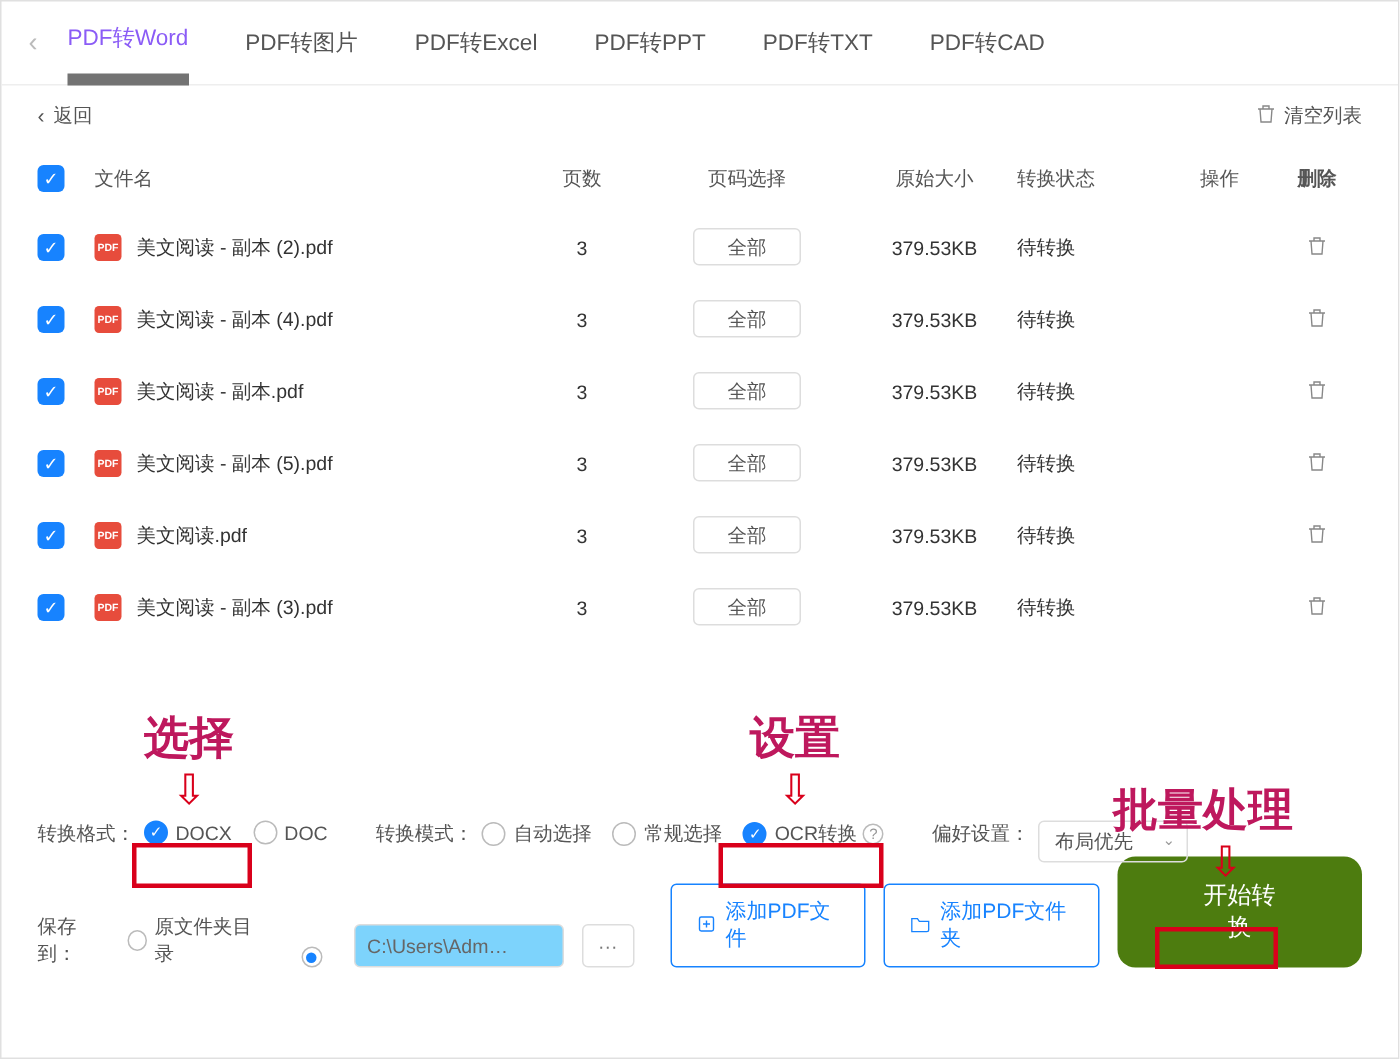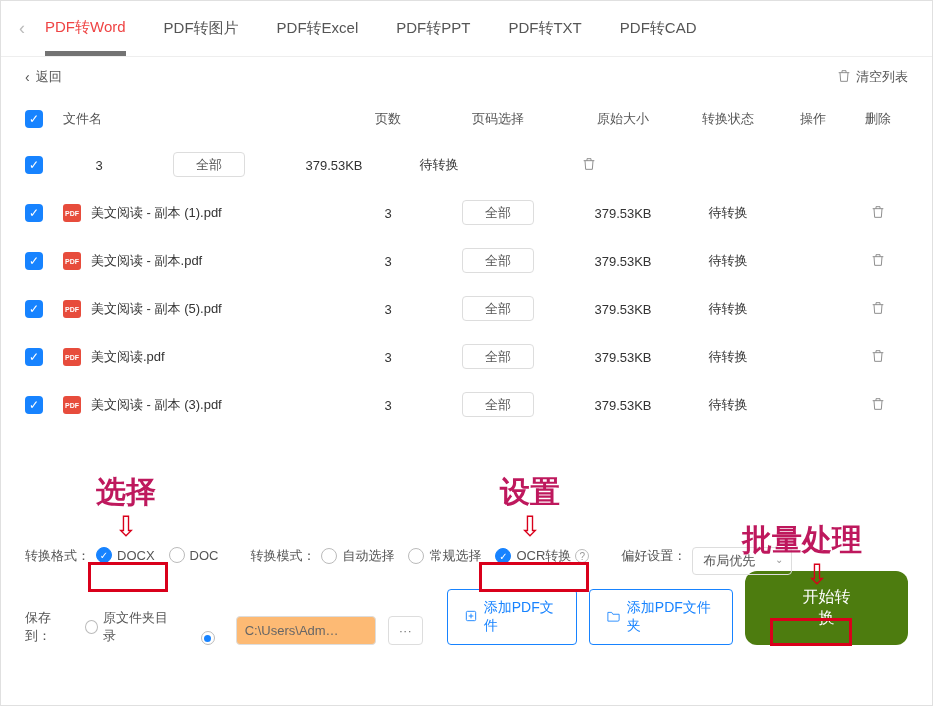--- a/index.html
+++ b/index.html
@@ -3,39 +3,39 @@
 <meta charset="utf-8">
 <style>
 * { box-sizing: border-box; margin: 0; padding: 0; }
 body { font-family: "Microsoft YaHei", Arial, sans-serif; font-size: 13px; color: #333; background: #fff; width: 933px; height: 706px; overflow: hidden; position: relative; }
 .container { width: 933px; height: 706px; border: 1px solid #e0e0e0; box-shadow: 0 2px 10px rgba(0,0,0,0.08); background: #fff; display: flex; flex-direction: column; }
 
 
 .tabs { display: flex; align-items: center; padding: 0 18px; height: 56px; border-bottom: 1px solid #eee; }
 .tabs .back-chevron { color: #bbb; font-size: 18px; margin-right: 20px; cursor: pointer; }
 .tabs .tab { margin-right: 38px; font-size: 15px; color: #555; cursor: pointer; padding: 16px 0 14px; border-bottom: 2px solid transparent; }
-.tabs .tab.active { color: #ef4444; border-bottom: 5px solid #737373; }
+.tabs .tab.active { color: #8b5cf6; border-bottom: 8px solid #737373; }
 
 
 .subbar { display: flex; align-items: center; justify-content: space-between; height: 40px; padding: 0 24px; font-size: 13px; color: #555; }
 .subbar .back { display: flex; align-items: center; cursor: pointer; }
 .subbar .back .chev { font-size: 14px; margin-right: 6px; }
 .subbar .clear { display: flex; align-items: center; cursor: pointer; }
 .subbar .clear .trash { margin-right: 4px; }
 
 
 .thead { display: flex; align-items: center; height: 44px; padding: 0 24px; font-size: 13px; color: #555; }
 .col-check { width: 34px; display: flex; align-items: center; }
 .col-name { flex: 1; padding-left: 4px; }
 .col-pages { width: 80px; text-align: center; }
 .col-range { width: 140px; text-align: center; }
 .col-size { width: 110px; text-align: center; }
-.col-status { width: 100px; text-align: center; }
+.col-status { width: 100px; }
 .col-op { width: 70px; text-align: center; }
-.col-del { width: 60px; text-align: center; }
+.col-del { width: 60px; text-align: center; font-weight: bold; }
 
 
 .tbody { }
 .row { display: flex; align-items: center; height: 48px; padding: 0 24px; font-size: 13px; color: #333; }
 .row .col-name { display: flex; align-items: center; }
 .pdf-icon { width:18px; height:18px; background:#e74c3c; border-radius:3px; margin-right:10px; display:flex; align-items:center; justify-content:center; color:#fff; font-size:7px; font-weight:bold; }
 .checkbox { width:18px; height:18px; border-radius:4px; background:#1783ff; display:flex; align-items:center; justify-content:center; color:#fff; font-size:12px; cursor:pointer; }
 .range-btn { border:1px solid #ddd; border-radius:4px; padding:4px 22px; font-size:13px; color:#555; background:#fff; cursor:pointer; }
 .trash-icon { cursor:pointer; color:#999; }
 
@@ -54,21 +54,21 @@
 .radio.checked::after { content:"✓"; color:#fff; font-size:10px; }
 .radio-item { display:flex; align-items:center; margin-right:14px; cursor:pointer; }
 .help-circle { width:14px; height:14px; border:1px solid #bbb; border-radius:50%; display:inline-flex; align-items:center; justify-content:center; font-size:10px; color:#999; margin-left:4px; }
 .select { border:1px solid #ddd; border-radius:4px; padding:4px 24px 4px 10px; position:relative; cursor:pointer; min-width:100px; }
 .select .caret { position:absolute; right:8px; top:6px; color:#999; font-size:10px; }
 
 
 .actions { display:flex; align-items:flex-end; height:64px; padding:0 24px 12px; font-size:13px; color:#555; gap:12px; }
 .radio2 { width:14px; height:14px; border:1px solid #bbb; border-radius:50%; display:inline-flex; align-items:center; justify-content:center; margin-right:5px; cursor:pointer; }
 .radio2.checked::after { content:""; width:7px; height:7px; background:#1783ff; border-radius:50%; }
-.path-input { border:1px solid #ddd; border-radius:4px; padding:6px 8px; width:150px; color:#666; background:#fdba74; }
+.path-input { border:1px solid #ddd; border-radius:4px; padding:6px 8px; width:150px; color:#666; background:#7dd3fc; }
 .path-btn { border:1px solid #ddd; border-radius:4px; padding:6px 10px; background:#fff; cursor:pointer; color:#777; }
 .outline-btn { border:1px solid #1783ff; color:#1783ff; background:#fff; border-radius:4px; padding:9px 16px; display:flex; align-items:center; cursor:pointer; font-size:14px; }
 .outline-btn .ic { margin-right:6px; font-size:14px; }
 .primary-btn { background:#4d7c0f; color:#fff; border:none; border-radius:12px; padding:16px 52px; font-size:16px; cursor:pointer; }
 
 svg.trashsvg { width:16px; height:16px; stroke:#888; fill:none; stroke-width:1.4; }
 svg.foldersvg { width:15px; height:13px; stroke:#1783ff; fill:none; stroke-width:1.4; }
 svg.plussvg { width:14px; height:14px; stroke:#1783ff; fill:none; stroke-width:1.6; }
 </style>
 </head>
@@ -112,36 +112,40 @@
     <div class="col-status">转换状态</div>
     <div class="col-op">操作</div>
     <div class="col-del">删除</div>
   </div>
 
   <div class="tbody" id="tbody">
       <div class="row">
     <div class="col-check">
           <span class="checkbox">✓</span>
         </div>
-    <div class="col-pages">3</div>
-    <div class="col-range"><span class="range-btn">全部</span></div>
-    <div class="col-size">379.53KB</div>
-    <div class="col-status">待转换</div>
-    <div class="col-op"></div>
-    <div class="col-del"><span class="trash-icon"><svg class="trashsvg" viewBox="0 0 24 24">
-              <path d="M4 7h16M9 7V4h6v3M6 7l1 13h10l1-13"></path>
-            </svg></span></div>
-      </div>
-      <div class="row">
-    <div class="col-check">
-          <span class="checkbox">✓</span>
-        </div>
-    <div class="col-name">
-      <span class="pdf-icon">PDF</span>
-      <span>美文阅读 - 副本 (1).pdf</span>
+    <div class="col-name">
+      <span class="pdf-icon">PDF</span>
+      <span>美文阅读 - 副本 (2).pdf</span>
+    </div>
+    <div class="col-pages">3</div>
+    <div class="col-range"><span class="range-btn">全部</span></div>
+    <div class="col-size">379.53KB</div>
+    <div class="col-status">待转换</div>
+    <div class="col-op"></div>
+    <div class="col-del"><span class="trash-icon"><svg class="trashsvg" viewBox="0 0 24 24">
+              <path d="M4 7h16M9 7V4h6v3M6 7l1 13h10l1-13"></path>
+            </svg></span></div>
+      </div>
+      <div class="row">
+    <div class="col-check">
+          <span class="checkbox">✓</span>
+        </div>
+    <div class="col-name">
+      <span class="pdf-icon">PDF</span>
+      <span>美文阅读 - 副本 (4).pdf</span>
     </div>
     <div class="col-pages">3</div>
     <div class="col-range"><span class="range-btn">全部</span></div>
     <div class="col-size">379.53KB</div>
     <div class="col-status">待转换</div>
     <div class="col-op"></div>
     <div class="col-del"><span class="trash-icon"><svg class="trashsvg" viewBox="0 0 24 24">
               <path d="M4 7h16M9 7V4h6v3M6 7l1 13h10l1-13"></path>
             </svg></span></div>
       </div>

